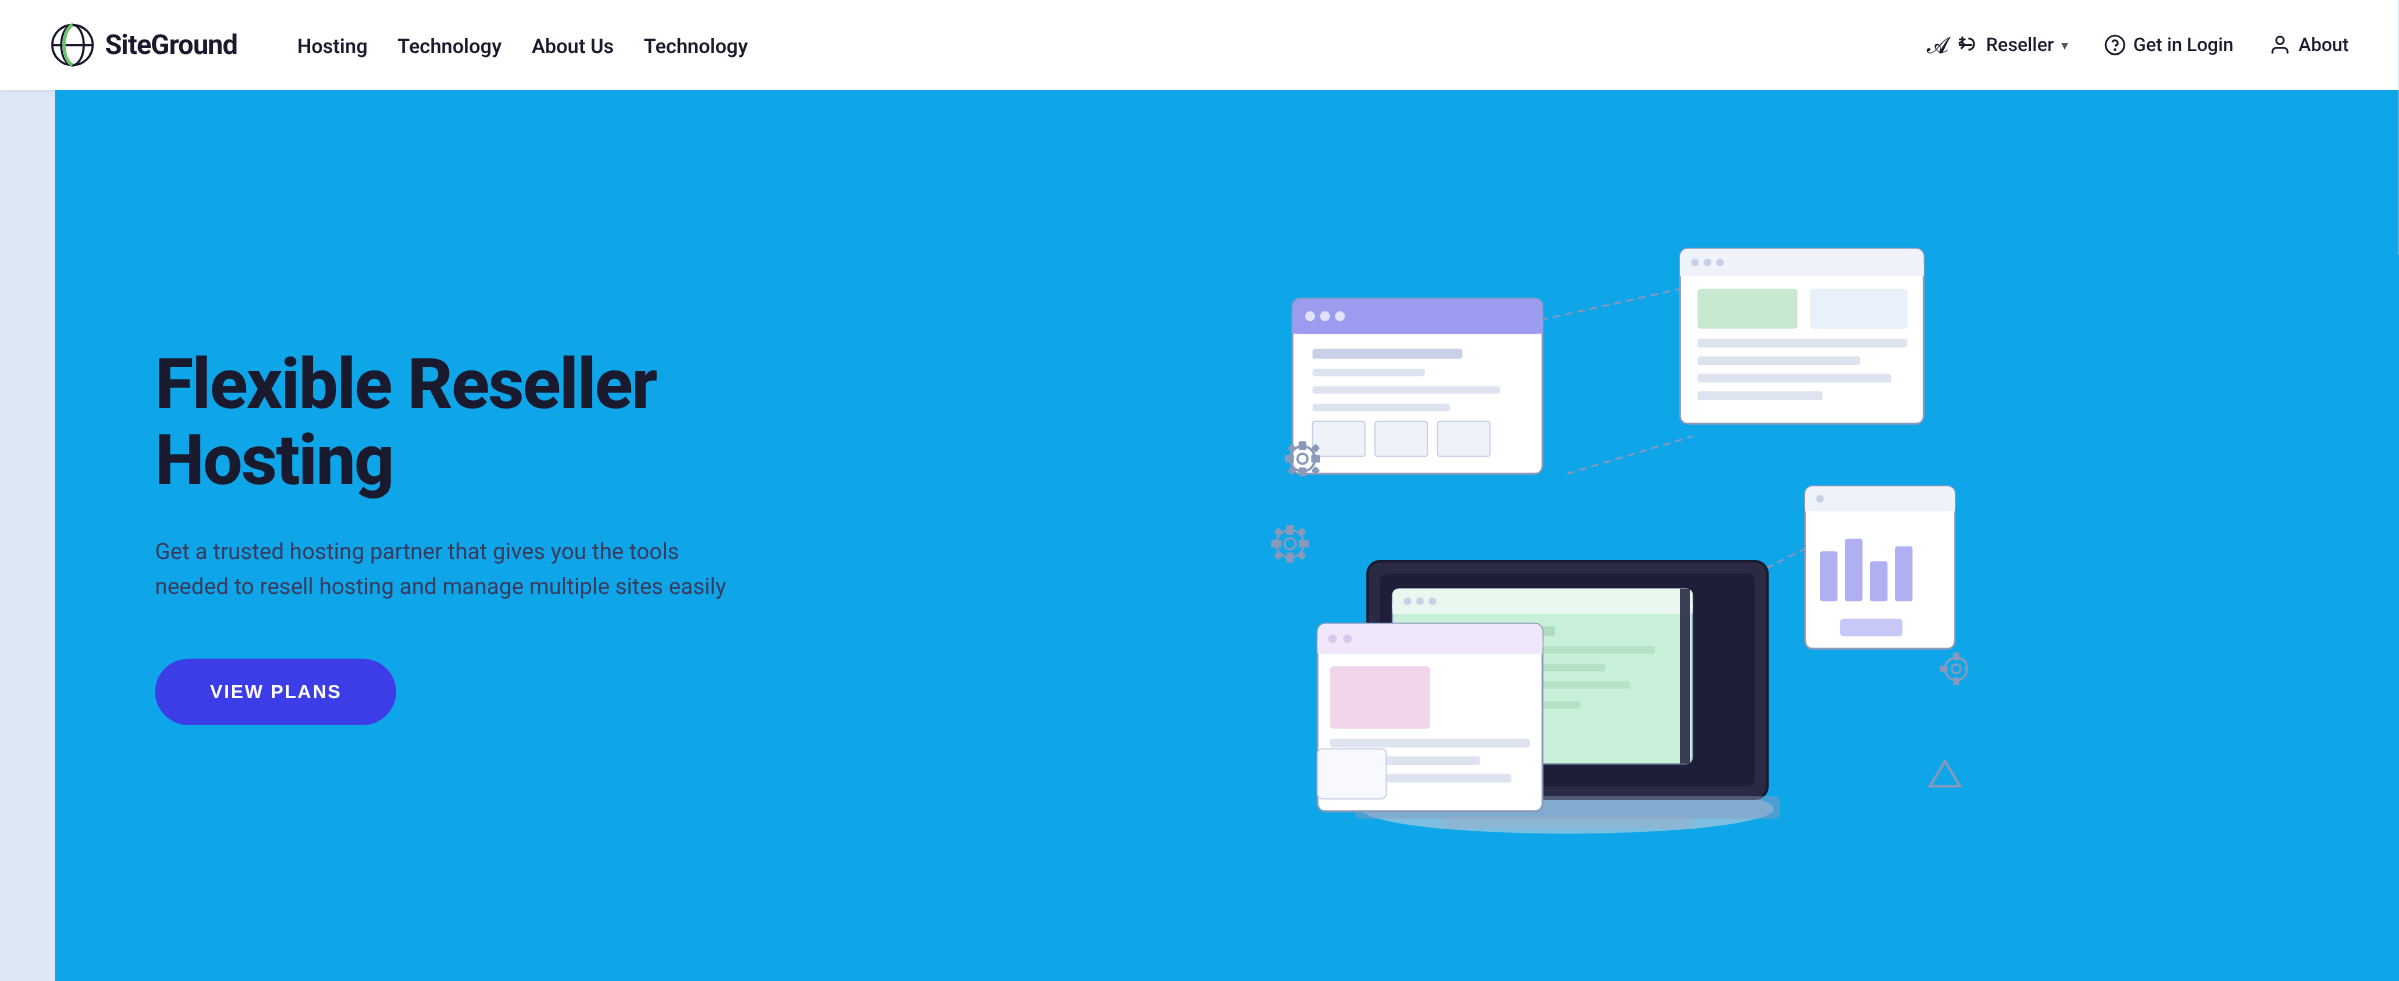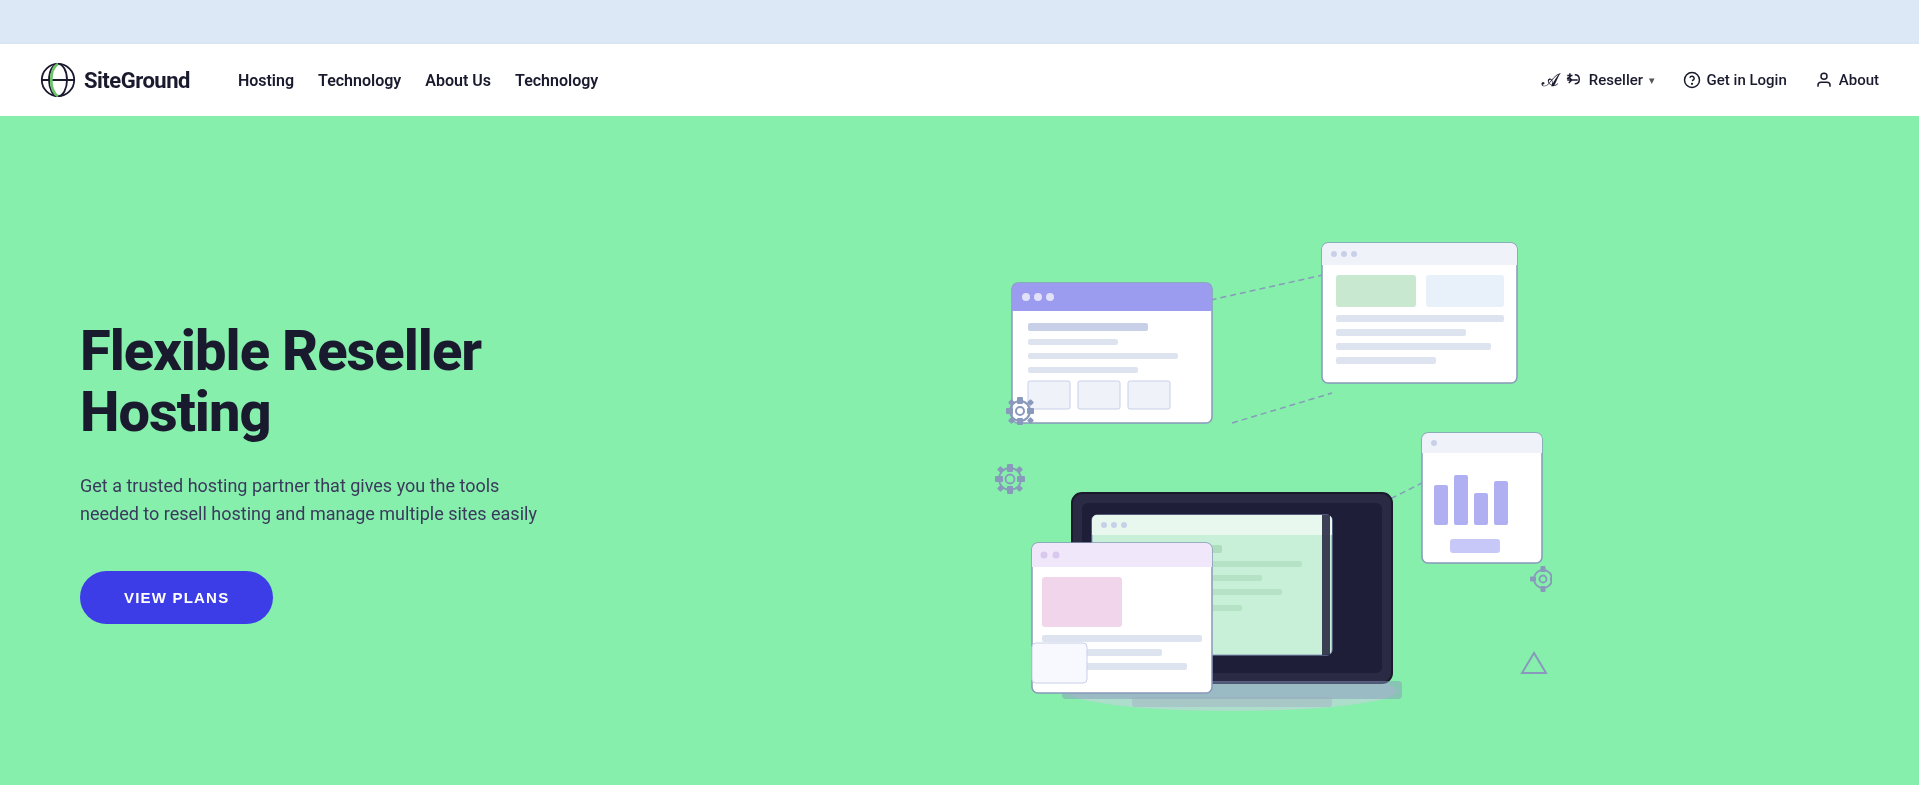--- a/index.html
+++ b/index.html
@@ -11,21 +11,20 @@
     }
 
     
     .navbar {
       background: #fff;
       display: flex;
       align-items: center;
       padding: 0 40px;
       height: 72px;
       box-shadow: 0 1px 4px rgba(0,0,0,0.07);
-      margin-top: 44px;
     }
     .logo-area {
       display: flex;
       align-items: center;
       margin-right: 48px;
       text-decoration: none;
     }
     .logo-icon {
       width: 36px;
       height: 36px;
@@ -74,27 +73,28 @@
       gap: 6px;
       font-size: 15px;
       font-weight: 500;
       color: #1a1a2e;
       cursor: pointer;
       text-decoration: none;
     }
 
     
     .hero {
-      background: #86efac;
+      background: #0ea5e9;
       display: flex;
       align-items: center;
       min-height: 713px;
       padding: 60px 36px 60px 80px;
       position: relative;
       overflow: hidden;
+      margin-left: 44px;
     }
     .hero-content {
       flex: 0 0 520px;
       max-width: 520px;
       z-index: 2;
     }
     .hero-title {
       font-size: 56px;
       font-weight: 800;
       color: #1a1a2e;

